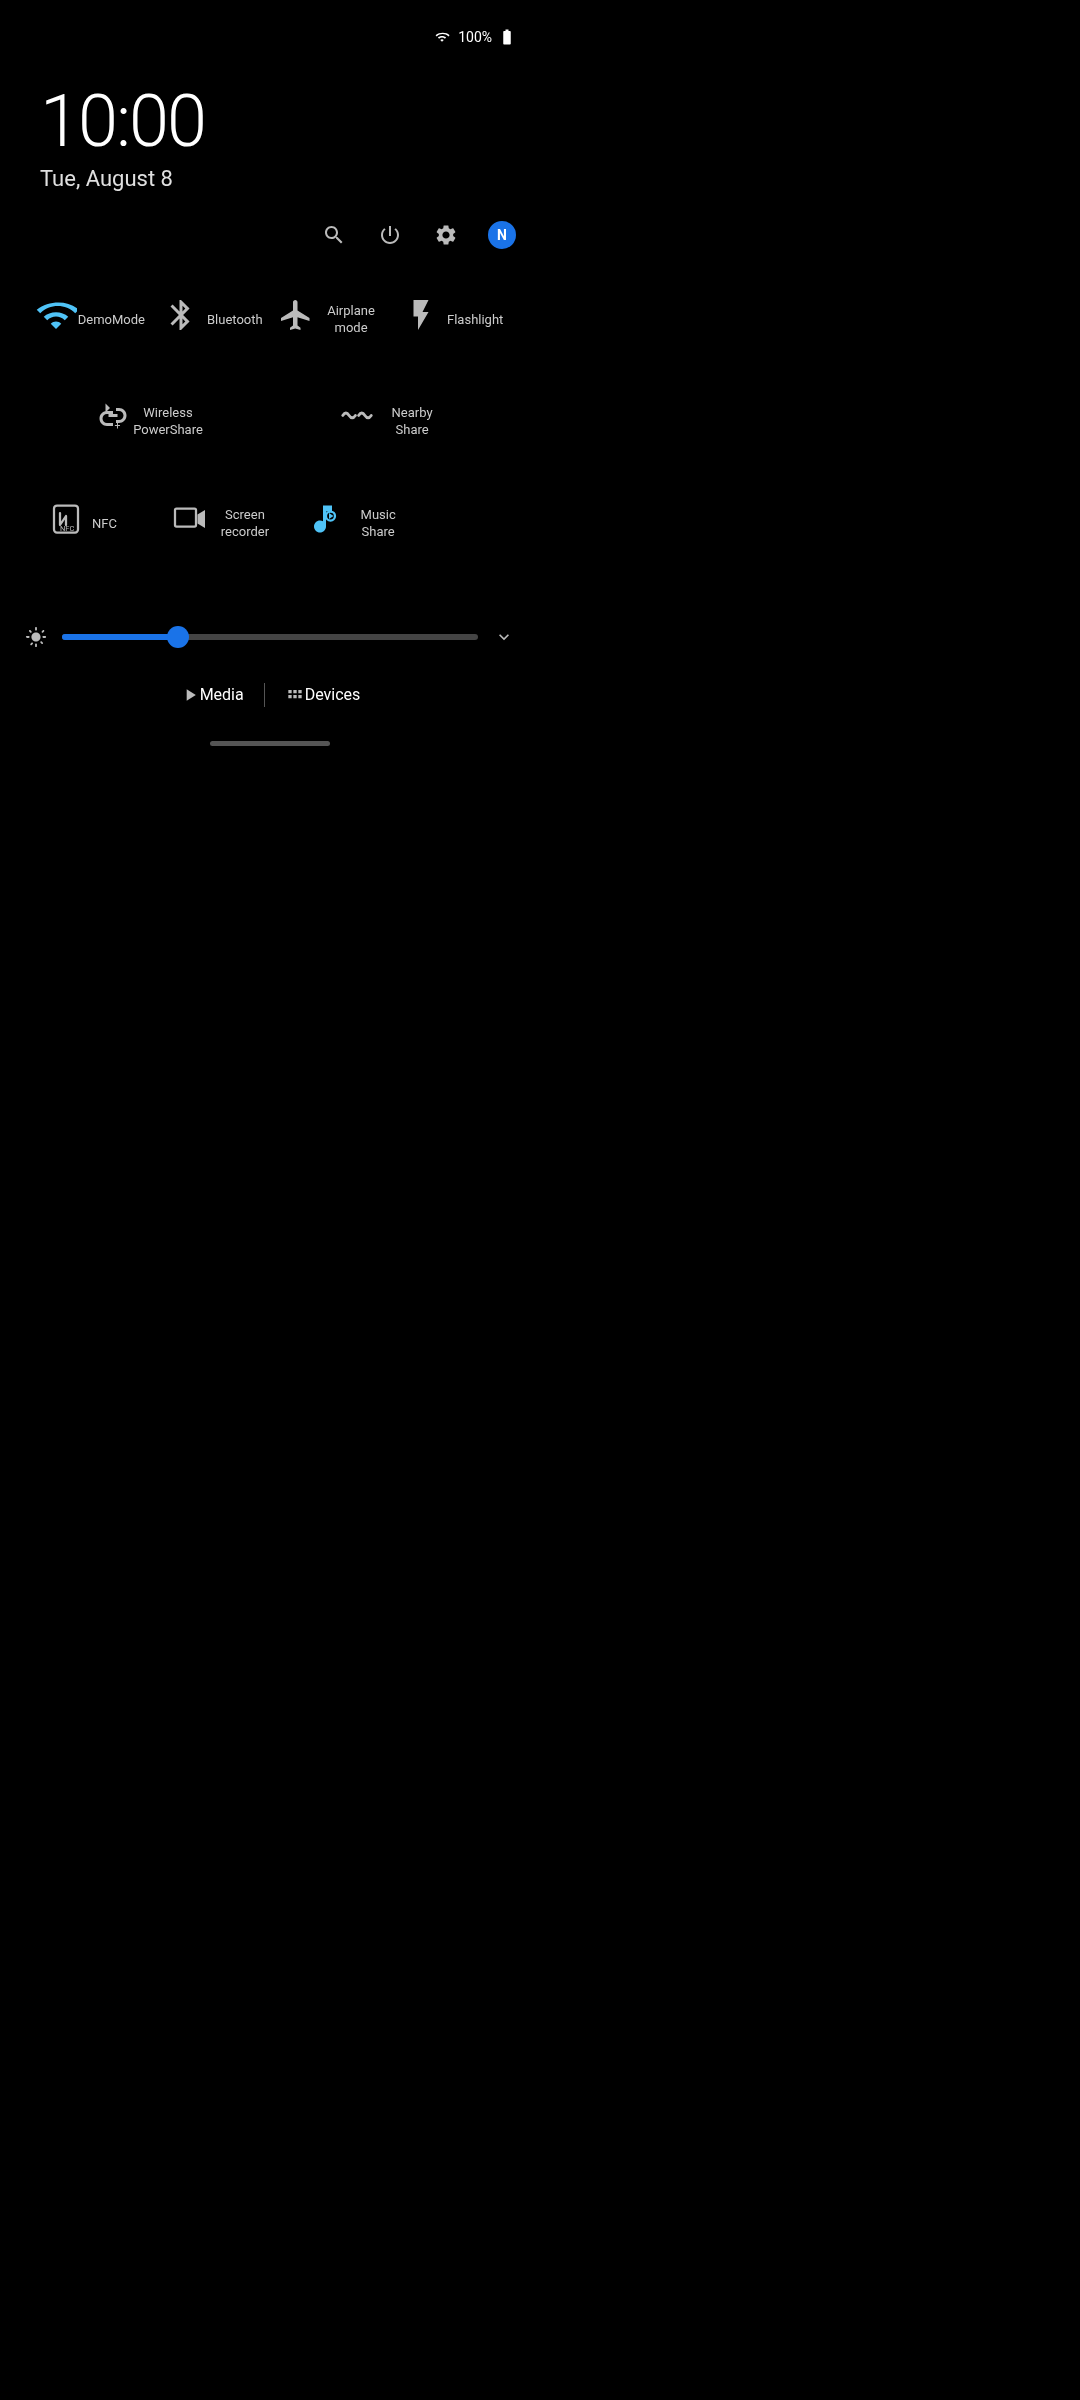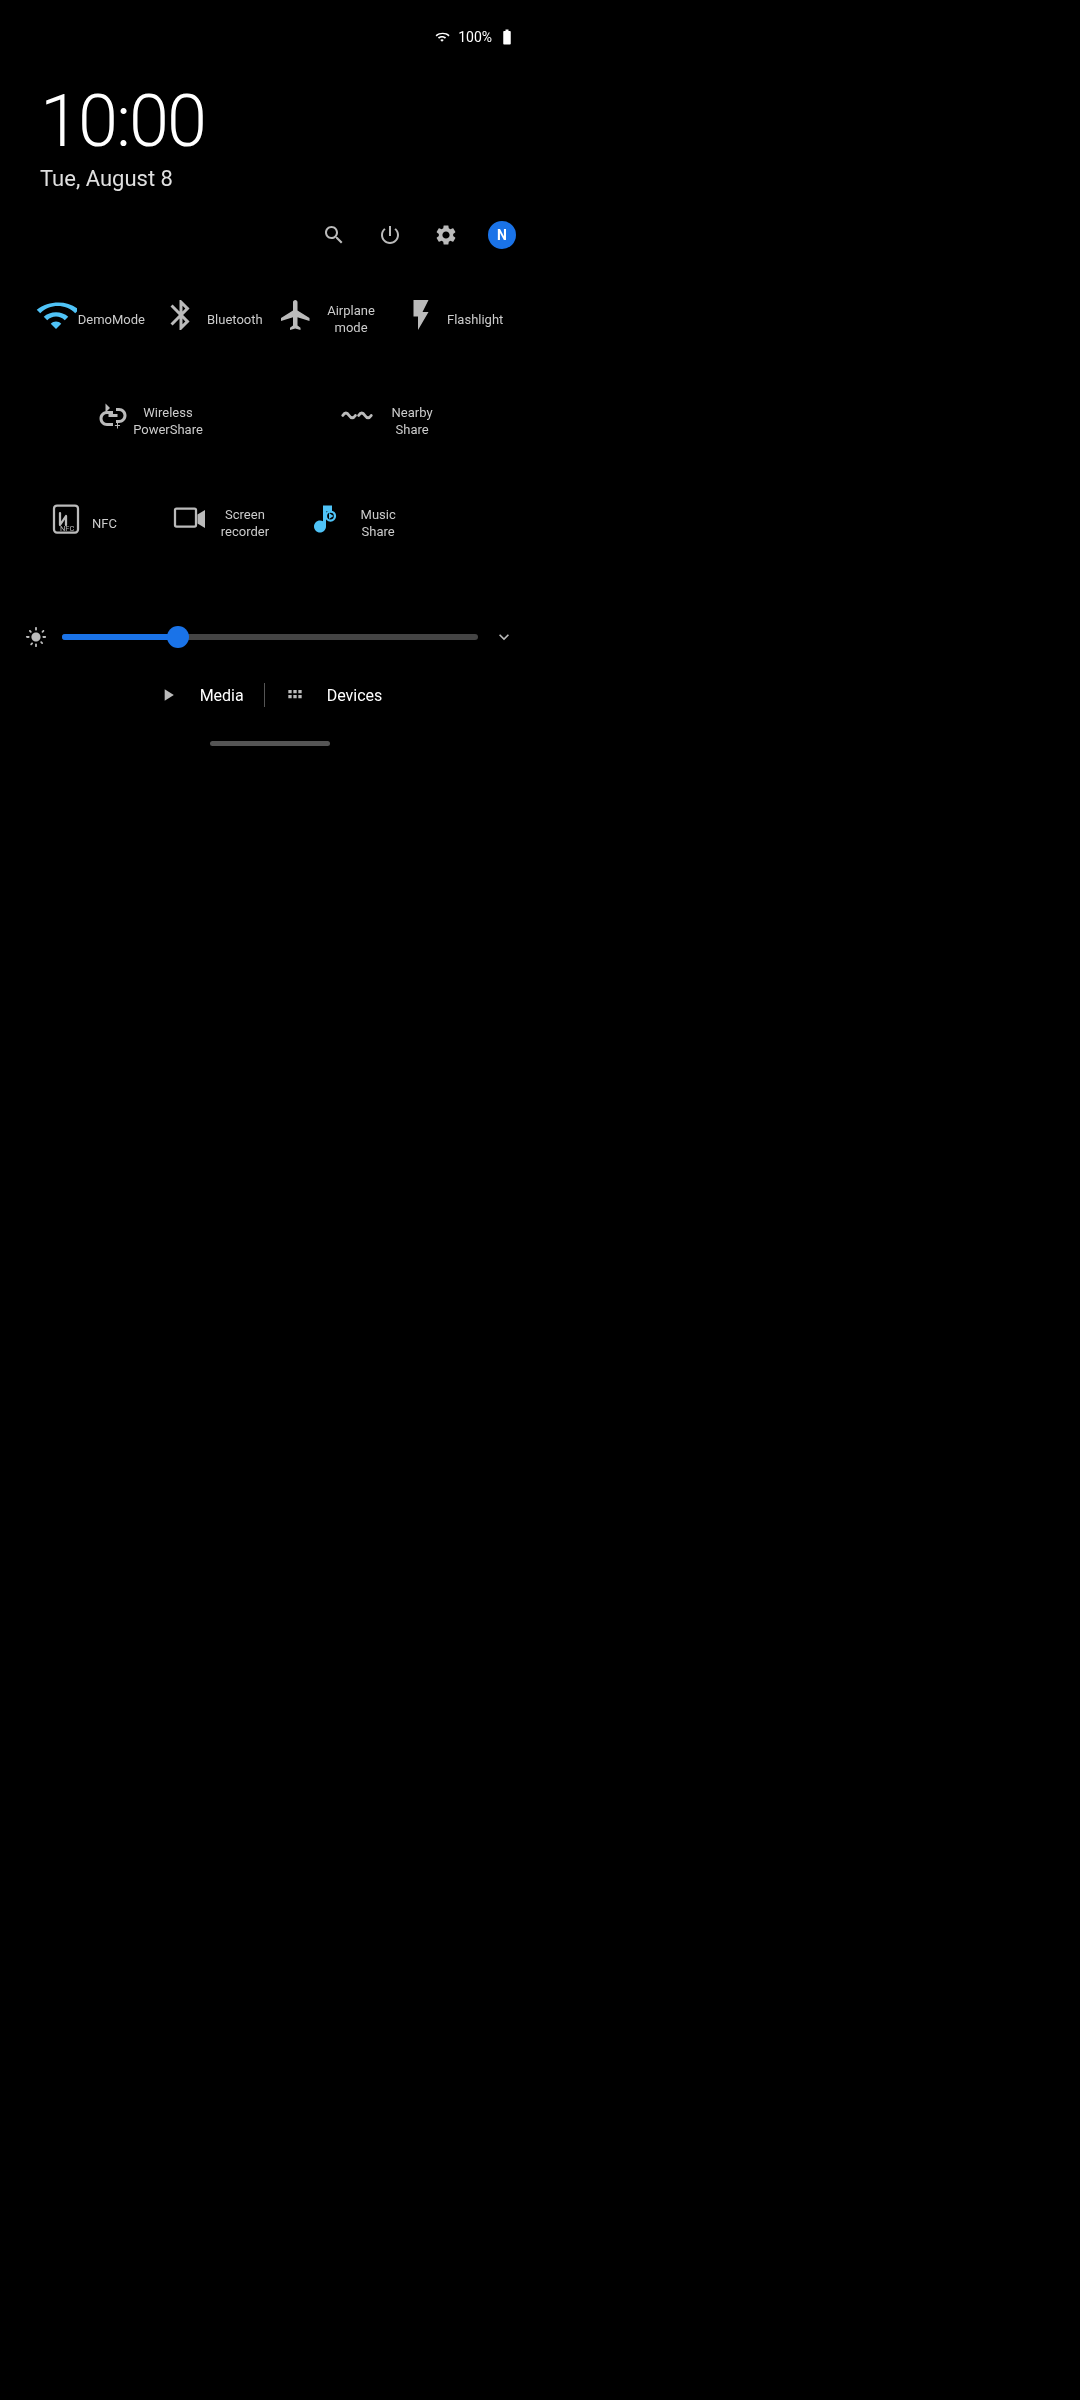--- a/index.html
+++ b/index.html
@@ -182,22 +182,21 @@
     .bottom-nav {
       display: flex;
       justify-content: center;
       align-items: center;
       padding: 16px 24px;
       gap: 0;
     }
 
     .bottom-nav-item {
       display: flex;
-      align-items: center;
-      gap: 22px;
+      gap: 0;
       padding: 10px 20px;
       cursor: pointer;
       font-size: 16px;
       color: #fff;
     }
 
     .bottom-nav-divider {
       width: 1px;
       height: 24px;
       background: #555;

